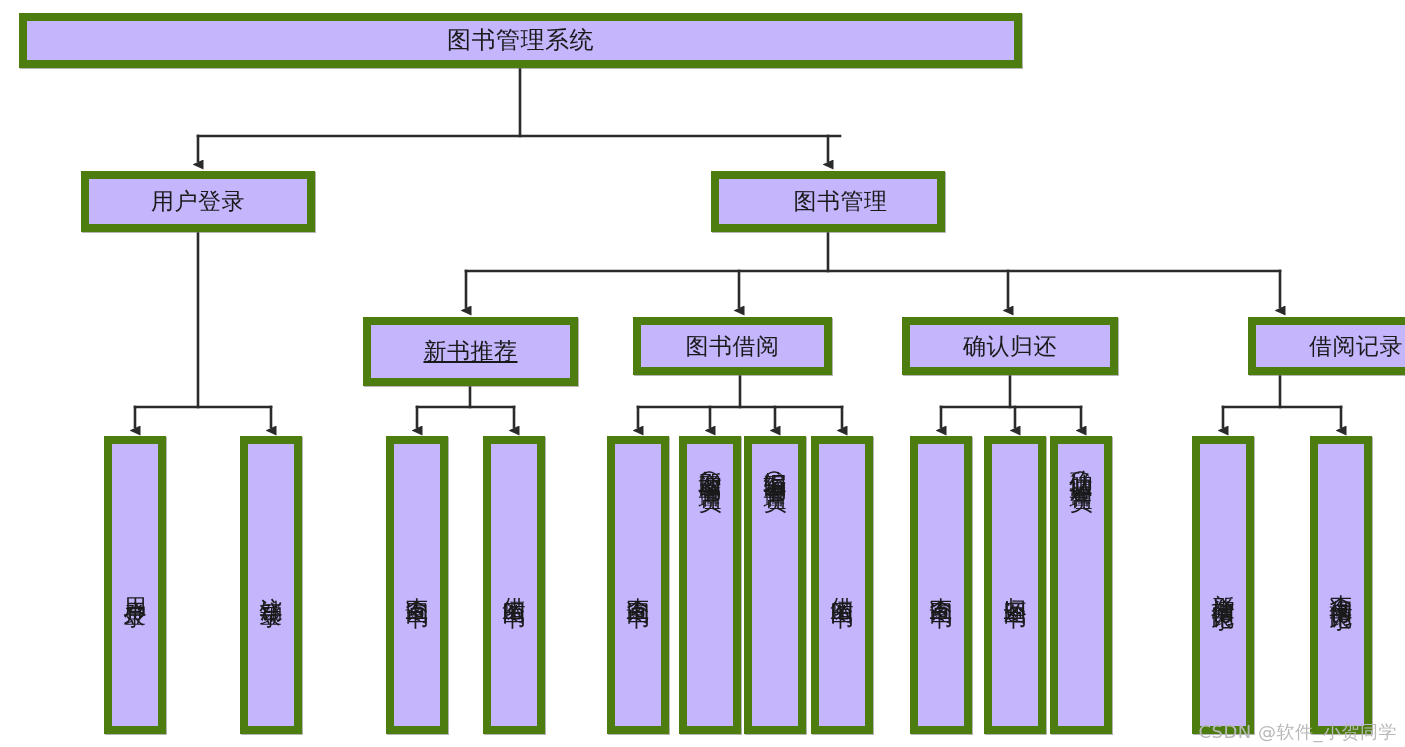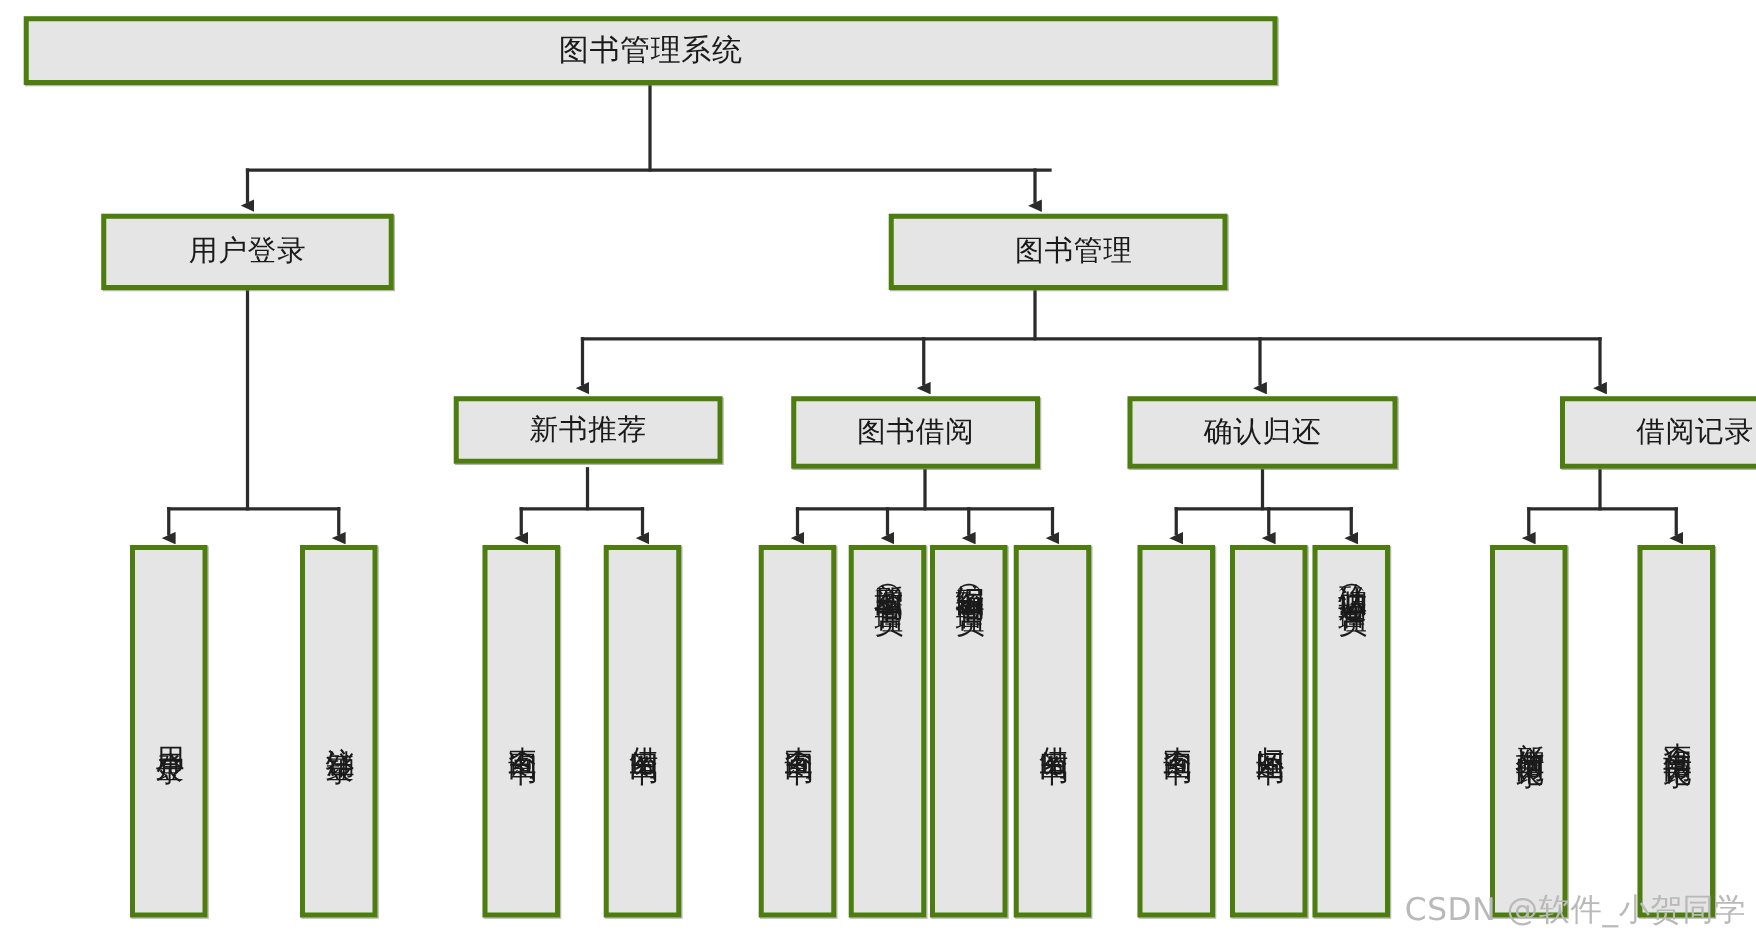--- a/index.html
+++ b/index.html
@@ -20,22 +20,22 @@
     position:absolute;
     left:0; top:0;
     width:1405px;
     height:747px;
     pointer-events:none;
   }
   
   .node{
     position:absolute;
     box-sizing:border-box;
-    background:#e5e5e5;
-    border:4px solid #4d7c0f;
+    background:#c4b5fd;
+    border:8px solid #4d7c0f;
     display:flex;
     align-items:center;
     justify-content:center;
     color:#1a1a1a;
     box-shadow:1px 1px 0 rgba(120,120,120,.55);
   }
   .node .label{
     display:block;
     line-height:1.15;
     letter-spacing:.5px;
@@ -65,21 +65,21 @@
   
   .node.leaf.short{
     align-items:center;
     padding-top:0;
   }
   
   #watermark{
     position:absolute;
     right:8px;
     bottom:3px;
-    font-size:25px;
+    font-size:18px;
     color:#b9b9b9;
     letter-spacing:.5px;
     white-space:nowrap;
     user-select:none;
   }
 </style>
 </head>
 <body>
 
 <div id="canvas">
@@ -135,25 +135,25 @@
   </svg>
 
   <div class="node horiz root" style="left:19px;top:13px;width:1003px;height:55px;">
     <span class="label">图书管理系统</span>
   </div>
 
   <div class="node horiz" style="left:81px;top:171px;width:234px;height:61px;">
     <span class="label">用户登录</span>
   </div>
 
-  <div class="node horiz" style="left:711px;top:171px;width:271px;height:61px;padding-left:25px;">
+  <div class="node horiz" style="left:711px;top:171px;width:234px;height:61px;padding-left:25px;">
     <span class="label">图书管理</span>
   </div>
 
-  <div class="node horiz" style="left:363px;top:317px;width:215px;height:54px;">
+  <div class="node horiz" style="left:363px;top:317px;width:215px;height:69px;text-decoration:underline;">
     <span class="label">新书推荐</span>
   </div>
 
   <div class="node horiz" style="left:633px;top:317px;width:199px;height:58px;">
     <span class="label">图书借阅</span>
   </div>
 
   <div class="node horiz" style="left:902px;top:317px;width:216px;height:58px;">
     <span class="label">确认归还</span>
   </div>

